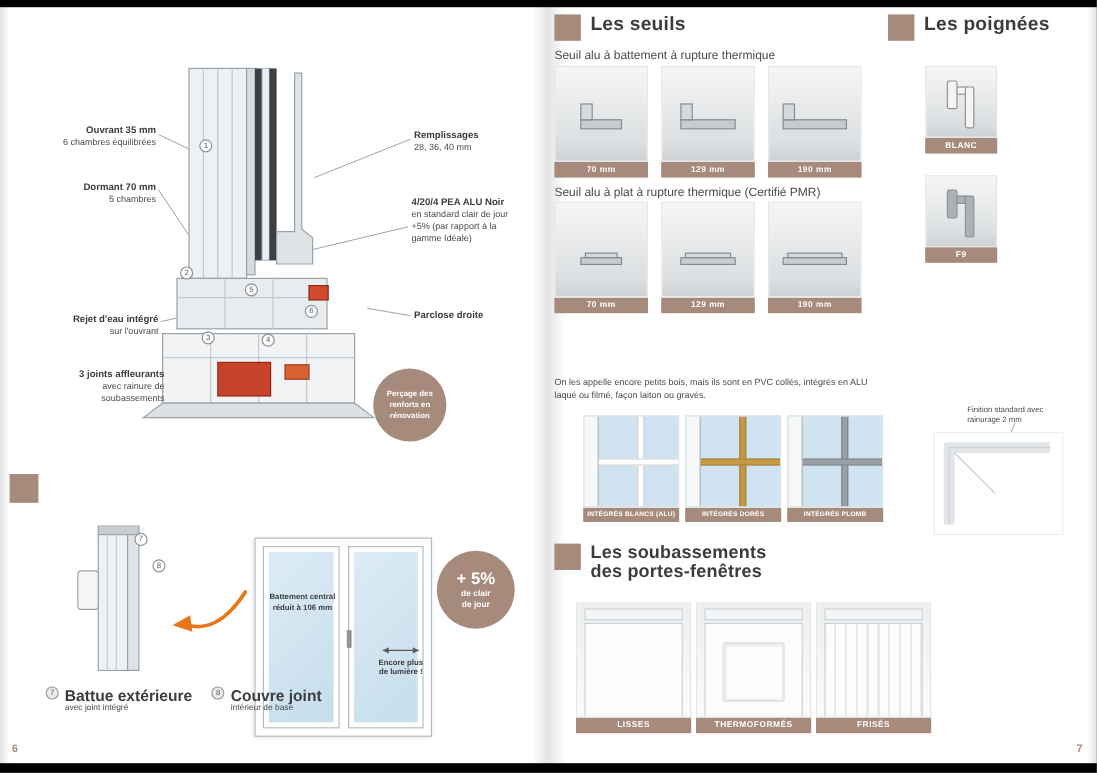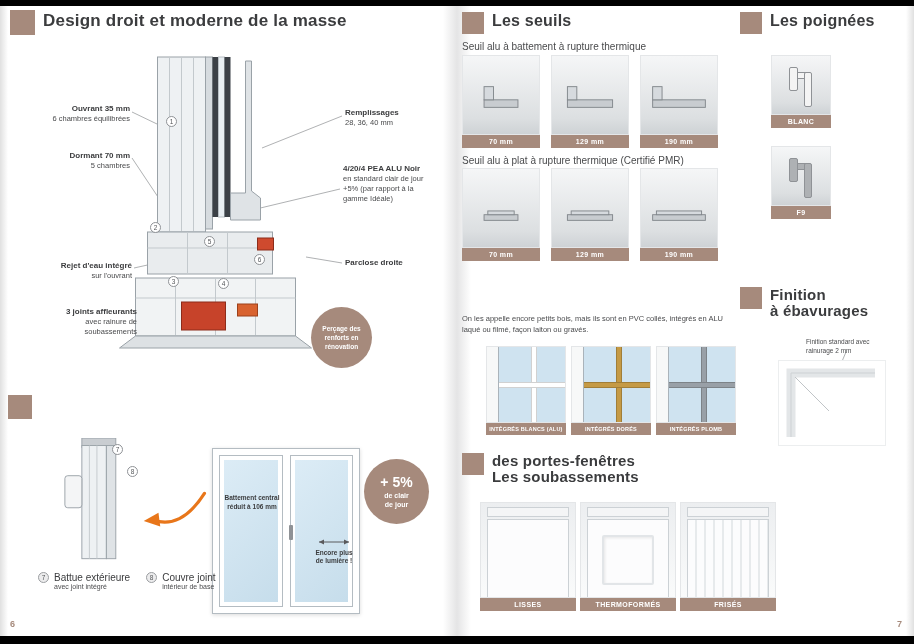--- a/index.html
+++ b/index.html
@@ -68,21 +68,21 @@
   .badge-ren{left:311px;top:307px;width:61px;height:61px;font-size:6.5px;line-height:1.4;font-weight:bold}
   .badge-plus{left:364px;top:459px;width:65px;height:65px}
   .badge-plus .b1{font-size:14px;font-weight:bold;margin-bottom:1px}
   .badge-plus .b2{font-size:7px;font-weight:bold;line-height:1.3}
 
   
   .leg{position:absolute;left:38px;top:572px;display:flex;gap:16px;z-index:3}
   .leg-item{display:flex;gap:5px;align-items:flex-start}
   .leg-num{width:11px;height:11px;border-radius:50%;background:#ececed;border:1px solid #9b9ea1;color:#55575a;
            font-size:6.5px;display:flex;align-items:center;justify-content:center;flex:0 0 auto}
-  .leg-t{font-size:10px;font-weight:normal;color:var(--ink);display:block}
+  .leg-t{font-size:13px;font-weight:bold;color:var(--ink);display:block}
   .leg-s{font-size:7px;color:var(--body);display:block}
 
   
   .win{position:absolute;left:212px;top:448px;width:148px;height:166px;border:1px solid #b4bcc2;background:#fff;
        padding:6px;z-index:2;box-shadow:0 1px 4px rgba(0,0,0,.15)}
   .win-in{display:flex;height:100%;gap:7px}
   .sash{flex:1;border:1px solid #b4bcc2;background:#fff;padding:4px;position:relative}
   .glass{width:100%;height:100%;background:linear-gradient(135deg,#dcecf6 0%,#c6ddeb 100%)}
   .handle-sm{position:absolute;left:-2px;top:46%;width:4px;height:15px;background:#8f9296;border-radius:1px}
   .win-note{position:absolute;left:224px;top:494px;width:56px;font-size:6.5px;font-weight:bold;color:var(--ink);
@@ -149,24 +149,20 @@
   .pn-r{left:897px;top:619px}
 </style>
 </head>
 <body>
 
 <div class="stage">
   <div class="edge-l"></div>
   <div class="edge-r"></div>
   <div class="gutter"></div>
 
-  <div class="hdr hdr-main">
-    <span class="sqm"></span>
-    <span class="ttl">Design droit et moderne de la masse</span>
-  </div>
 
   <svg class="leaders" viewBox="0 0 914 644">
     <g stroke="#9b9da0" stroke-width="0.8" fill="none">
       <path d="M132 112 L182 136"></path>
       <path d="M132 158 L164 206"></path>
       <path d="M134 268 L170 260"></path>
       <path d="M140 316 L196 294"></path>
       <path d="M342 116 L262 148"></path>
       <path d="M340 189 L252 210"></path>
       <path d="M342 263 L306 257"></path>
@@ -417,41 +413,34 @@
   </div>
   <div class="box pbx3">
     <div class="pic pb-pic" style="--bar:#99a0a7">
       <div class="pb-frame"></div>
       <div class="pb-bar-v"></div>
       <div class="pb-bar-h"></div>
     </div>
     <div class="lbl tiny">INTÉGRÉS PLOMB</div>
   </div>
 
-  <div class="hdr hdr-fin">
-    <span class="sqm"></span>
-    <span class="ttl">
-      <span class="tline">Finition</span>
-      <span class="tline">à ébavurages</span>
-    </span>
-  </div>
   <div class="fin-note">Finition standard avec rainurage 2 mm</div>
   <div class="fin-img">
     <svg width="106" height="84" viewBox="0 0 106 84">
       <path d="M12 76 V12 H96" stroke="#e3e6e8" stroke-width="9" fill="none"></path>
       <path d="M16 16 L50 50" stroke="#c0c4c7" stroke-width="1" fill="none"></path>
       <path d="M12 76 V12 H96" stroke="#cdd1d4" stroke-width="1" fill="none"></path>
     </svg>
   </div>
 
   <div class="hdr hdr-soub">
     <span class="sqm"></span>
     <span class="ttl">
+      <span class="tline">Les soubassements</span>
       <span class="tline">des portes-fenêtres</span>
-      <span class="tline">Les soubassements</span>
     </span>
   </div>
 
   <div class="box sx1">
     <div class="pic sb-pic lisse">
       <div class="rail"></div>
       <div class="door"></div>
     </div>
     <div class="lbl">LISSES</div>
   </div>

